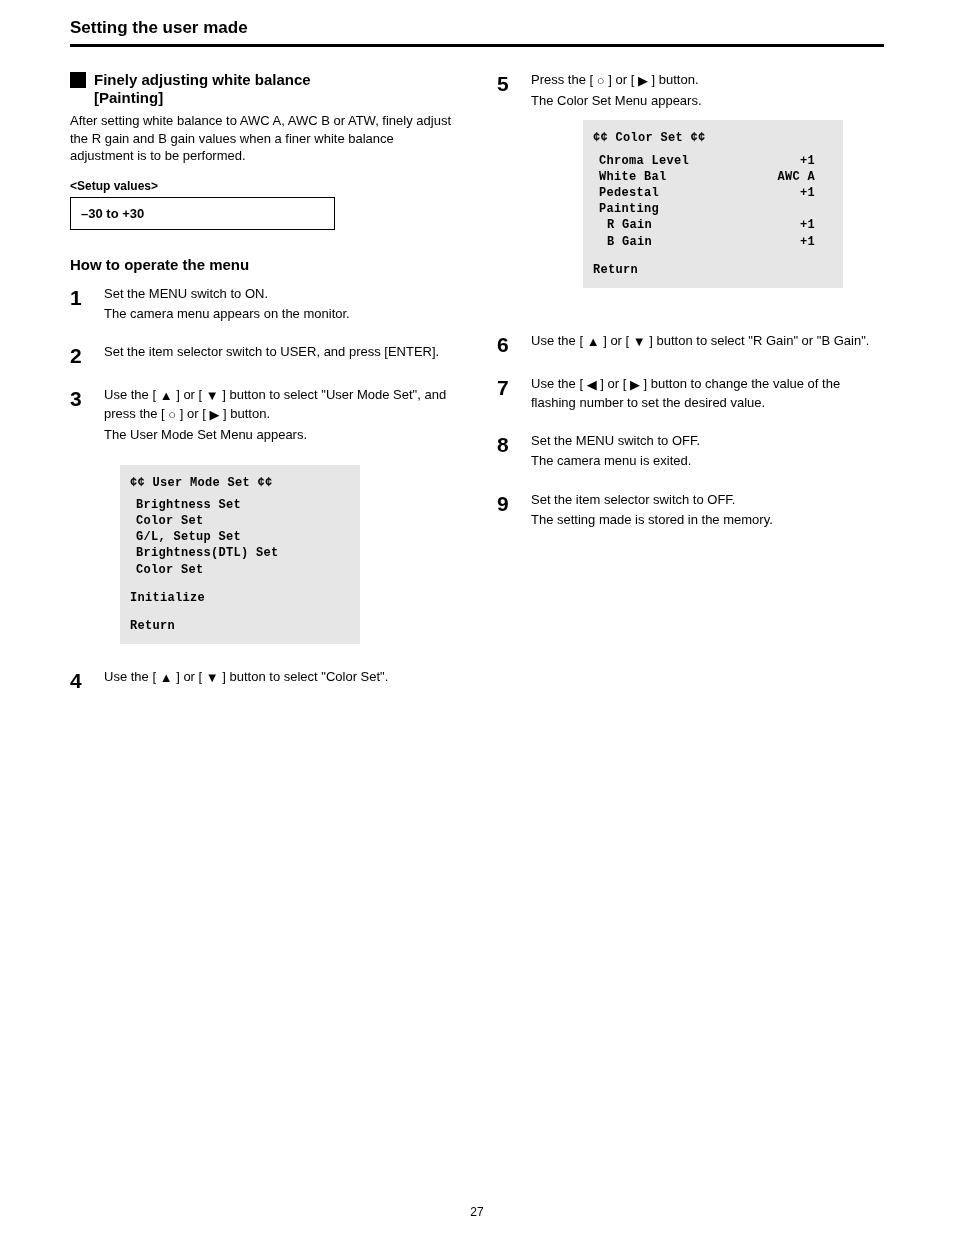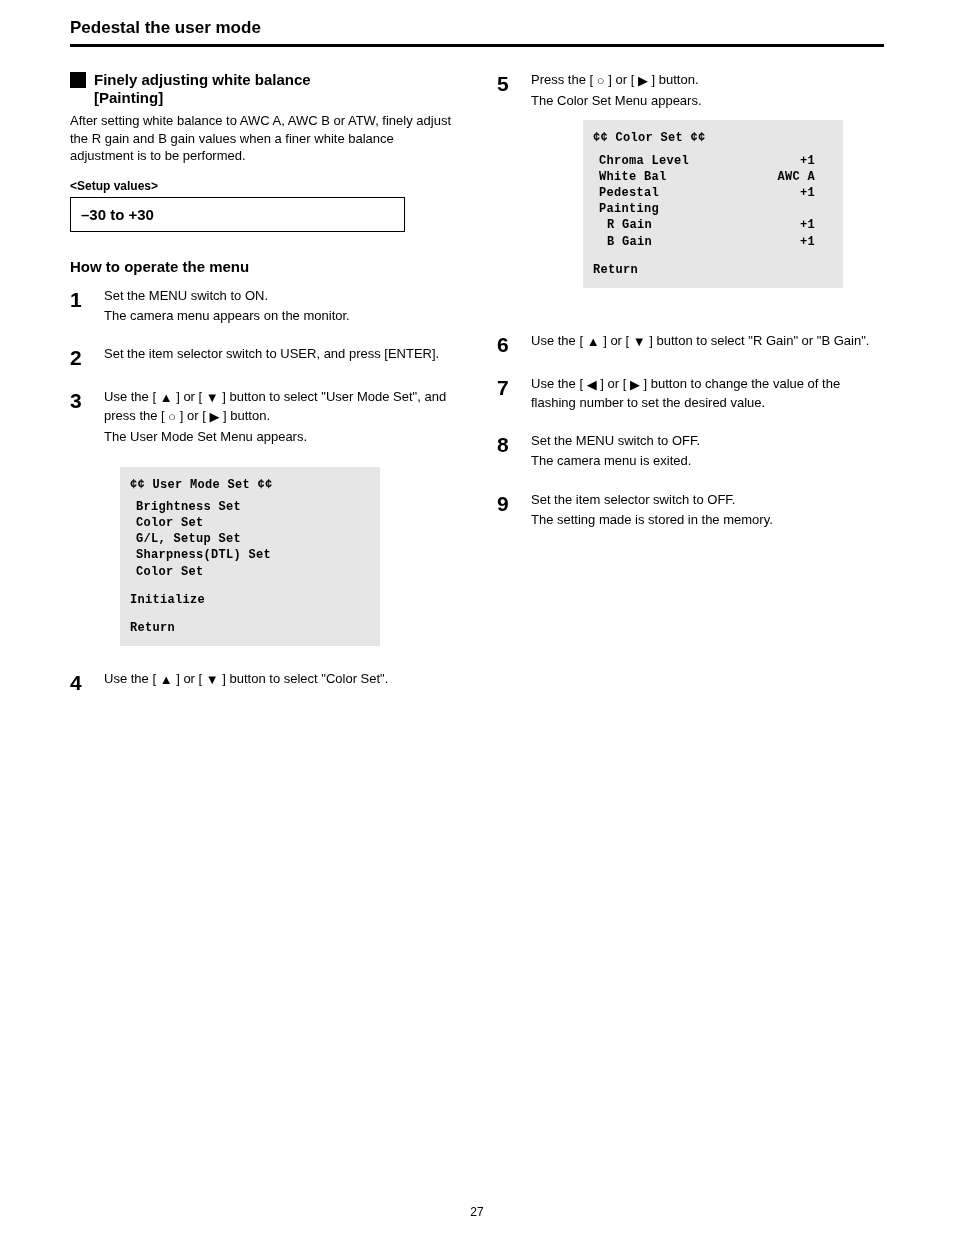--- a/index.html
+++ b/index.html
@@ -53,24 +53,24 @@
     margin-bottom: 14px;
   }
   .sub-label {
     font-size: 12px;
     font-weight: 700;
     margin-bottom: 4px;
   }
   .range-box {
     border: 1px solid #000;
     padding: 8px 10px;
-    font-size: 15px;
+    font-size: 13px;
     font-weight: 700;
     margin-bottom: 26px;
-    width: 335px;
+    width: 265px;
   }
   .how-title {
     font-size: 15px;
     font-weight: 700;
     margin-bottom: 12px;
   }
   ol.steps {
     list-style: none;
     counter-reset: step;
   }
@@ -113,40 +113,40 @@
     letter-spacing: 0.3px;
   }
   .osd .hdr { font-weight: 700; }
   .osd .row { display: flex; }
   .osd .row .lab { flex: 1; padding-left: 6px; }
   .osd .row .lab2 { flex: 1; padding-left: 14px; }
   .osd .row .val { width: 54px; text-align: right; }
   .osd .block { margin-top: 6px; }
   .osd .ret { margin-top: 12px; }
   .osd-left {
-    width: 260px;
+    width: 240px;
     margin: 0 0 24px 50px;
   }
   .osd-right {
     width: 260px;
     margin: 10px 0 24px 52px;
   }
   .page-num {
     position: absolute;
     bottom: 18px;
     left: 0;
     width: 100%;
     text-align: center;
     font-size: 12px;
   }
 </style>
 </head>
 <body>
 
-<div class="page-title">Pedestal the user mode</div>
+<div class="page-title">Setting the user made</div>
 <hr class="title-rule">
 
 <div class="columns">
 
   <div class="col">
 
     <div class="sect-head">
       <span class="black-box"></span>
       <div class="sect-title">
         Finely adjusting white balance<br>[Painting]
@@ -194,21 +194,21 @@
         <div class="row">
             <span class="lab">Brightness Set</span>
           </div>
         <div class="row">
             <span class="lab">Color Set</span>
           </div>
         <div class="row">
             <span class="lab">G/L, Setup Set</span>
           </div>
         <div class="row">
-            <span class="lab">Sharpness(DTL) Set</span>
+            <span class="lab">Brightness(DTL) Set</span>
           </div>
         <div class="row">
             <span class="lab">Color Set</span>
           </div>
       </div>
       <div class="ret">Initialize</div>
       <div class="ret">Return</div>
     </div>
 
     <ol class="steps" start="4" style="counter-reset: step 3;">

